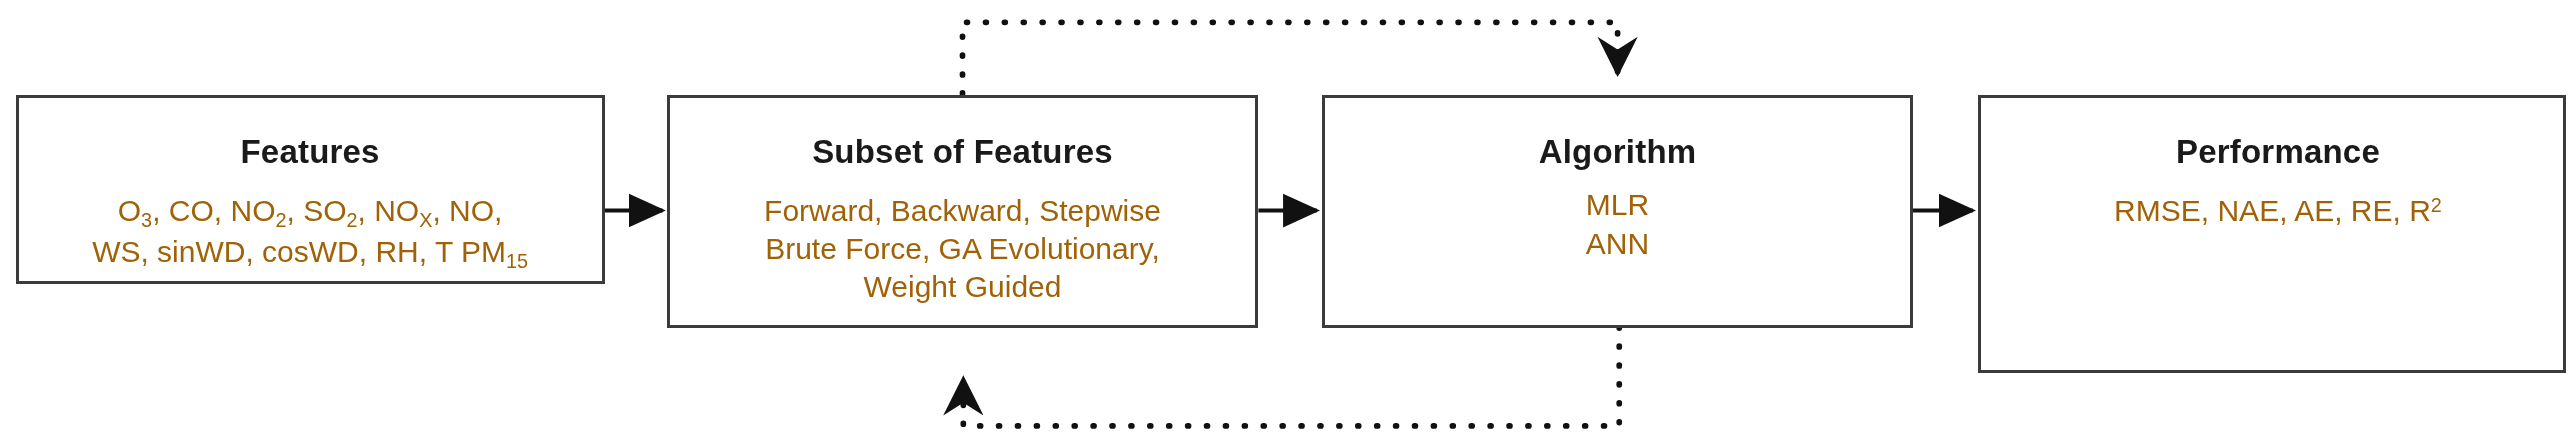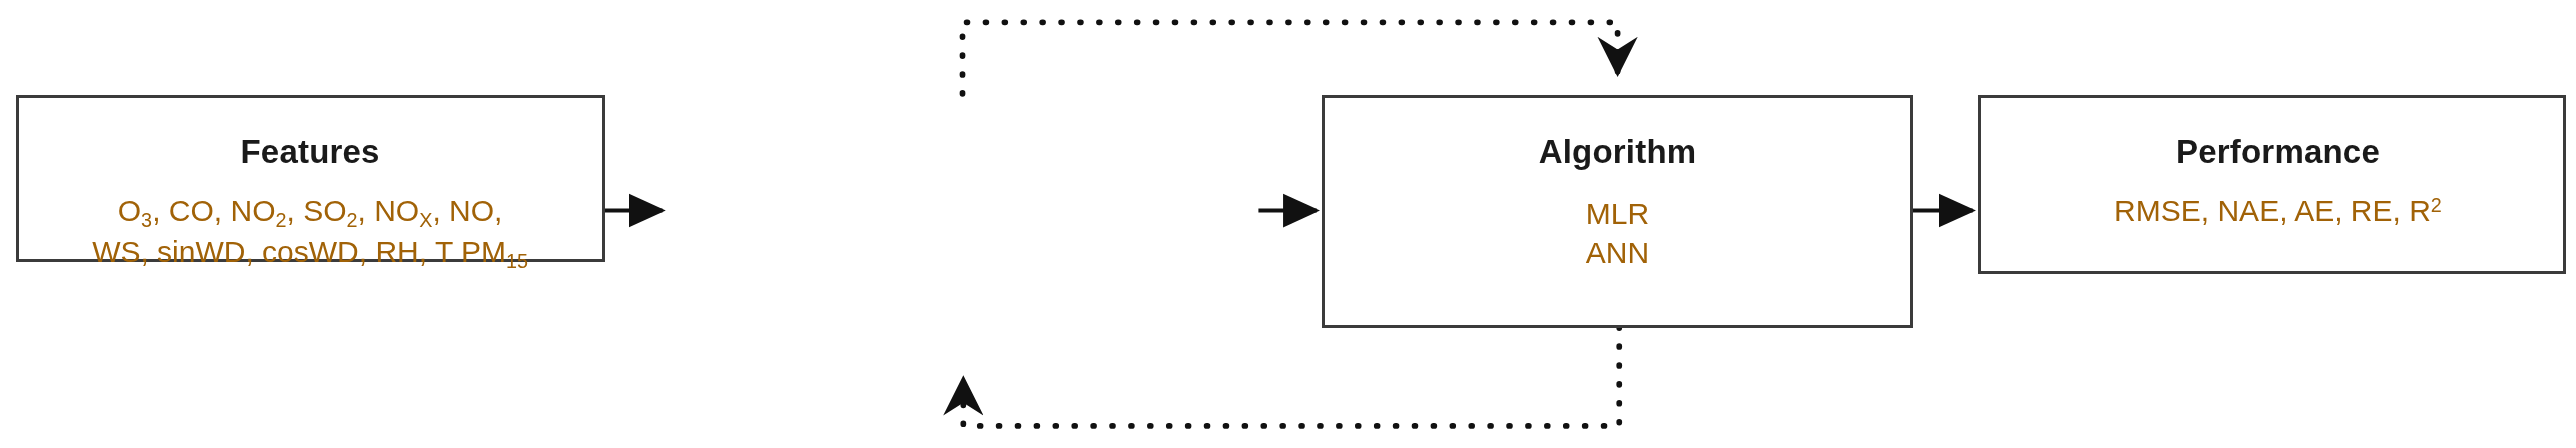--- a/index.html
+++ b/index.html
@@ -44,21 +44,21 @@
     font-size: 30px;
     color: #a16207;
     line-height: 1.28;
     width: 100%;
     margin-top: 21.4px;
     padding: 0 6.6px;
     box-sizing: border-box;
     white-space: pre-line;
   }
   .node-body.tight {
-    margin-top: 25px;
+    margin-top: 16px;
   }
   .node-body sub {
     font-size: 0.66em;
     vertical-align: -0.28em;
   }
   .node-body sup {
     font-size: 0.66em;
     vertical-align: 0.46em;
   }
 
@@ -104,30 +104,34 @@
 
     <g>
       <path d="M1171,114 L1171,27 L1968,27 L1968,88" fill="none" stroke="#111111" stroke-width="7" stroke-linecap="round" stroke-dasharray="1 22" marker-end="url(#arrowDotDown)"></path>
     </g>
 
     <g>
       <path d="M1970,398 L1970,518 L1172,518 L1172,462" fill="none" stroke="#111111" stroke-width="7" stroke-linecap="round" stroke-dasharray="1 22" marker-end="url(#arrowDotUp)"></path>
     </g>
   </svg>
 
-  <div class="node" style="left:15.6px; top:95px; width:589px; height:167px;">
+  <div class="node" style="left:15.6px; top:95px; width:589px; height:189px;">
     <div class="node-title">Features</div>
     <div class="node-body">O<sub>3</sub>, CO, NO<sub>2</sub>, SO<sub>2</sub>, NO<sub>X</sub>, NO,<br>WS, sinWD, cosWD, RH, T PM<sub>15</sub></div>
   </div>
 
+  <div class="node" style="left:667px; top:95px; width:591px; height:233px;">
+    <div class="node-title">Subset of Features</div>
+    <div class="node-body">Forward, Backward, Stepwise<br>Brute Force, GA Evolutionary,<br>Weight Guided</div>
+  </div>
 
   <div class="node" style="left:1322px; top:95px; width:591px; height:233px;">
     <div class="node-title">Algorithm</div>
     <div class="node-body tight">MLR<br>ANN</div>
   </div>
 
-  <div class="node" style="left:1978px; top:95px; width:588px; height:179px;padding-left:12px;">
+  <div class="node" style="left:1978px; top:95px; width:588px; height:278px;padding-left:12px;">
     <div class="node-title">Performance</div>
     <div class="node-body">RMSE, NAE, AE, RE, R<sup>2</sup></div>
   </div>
 
 </div>
 
 
 </body></html>

